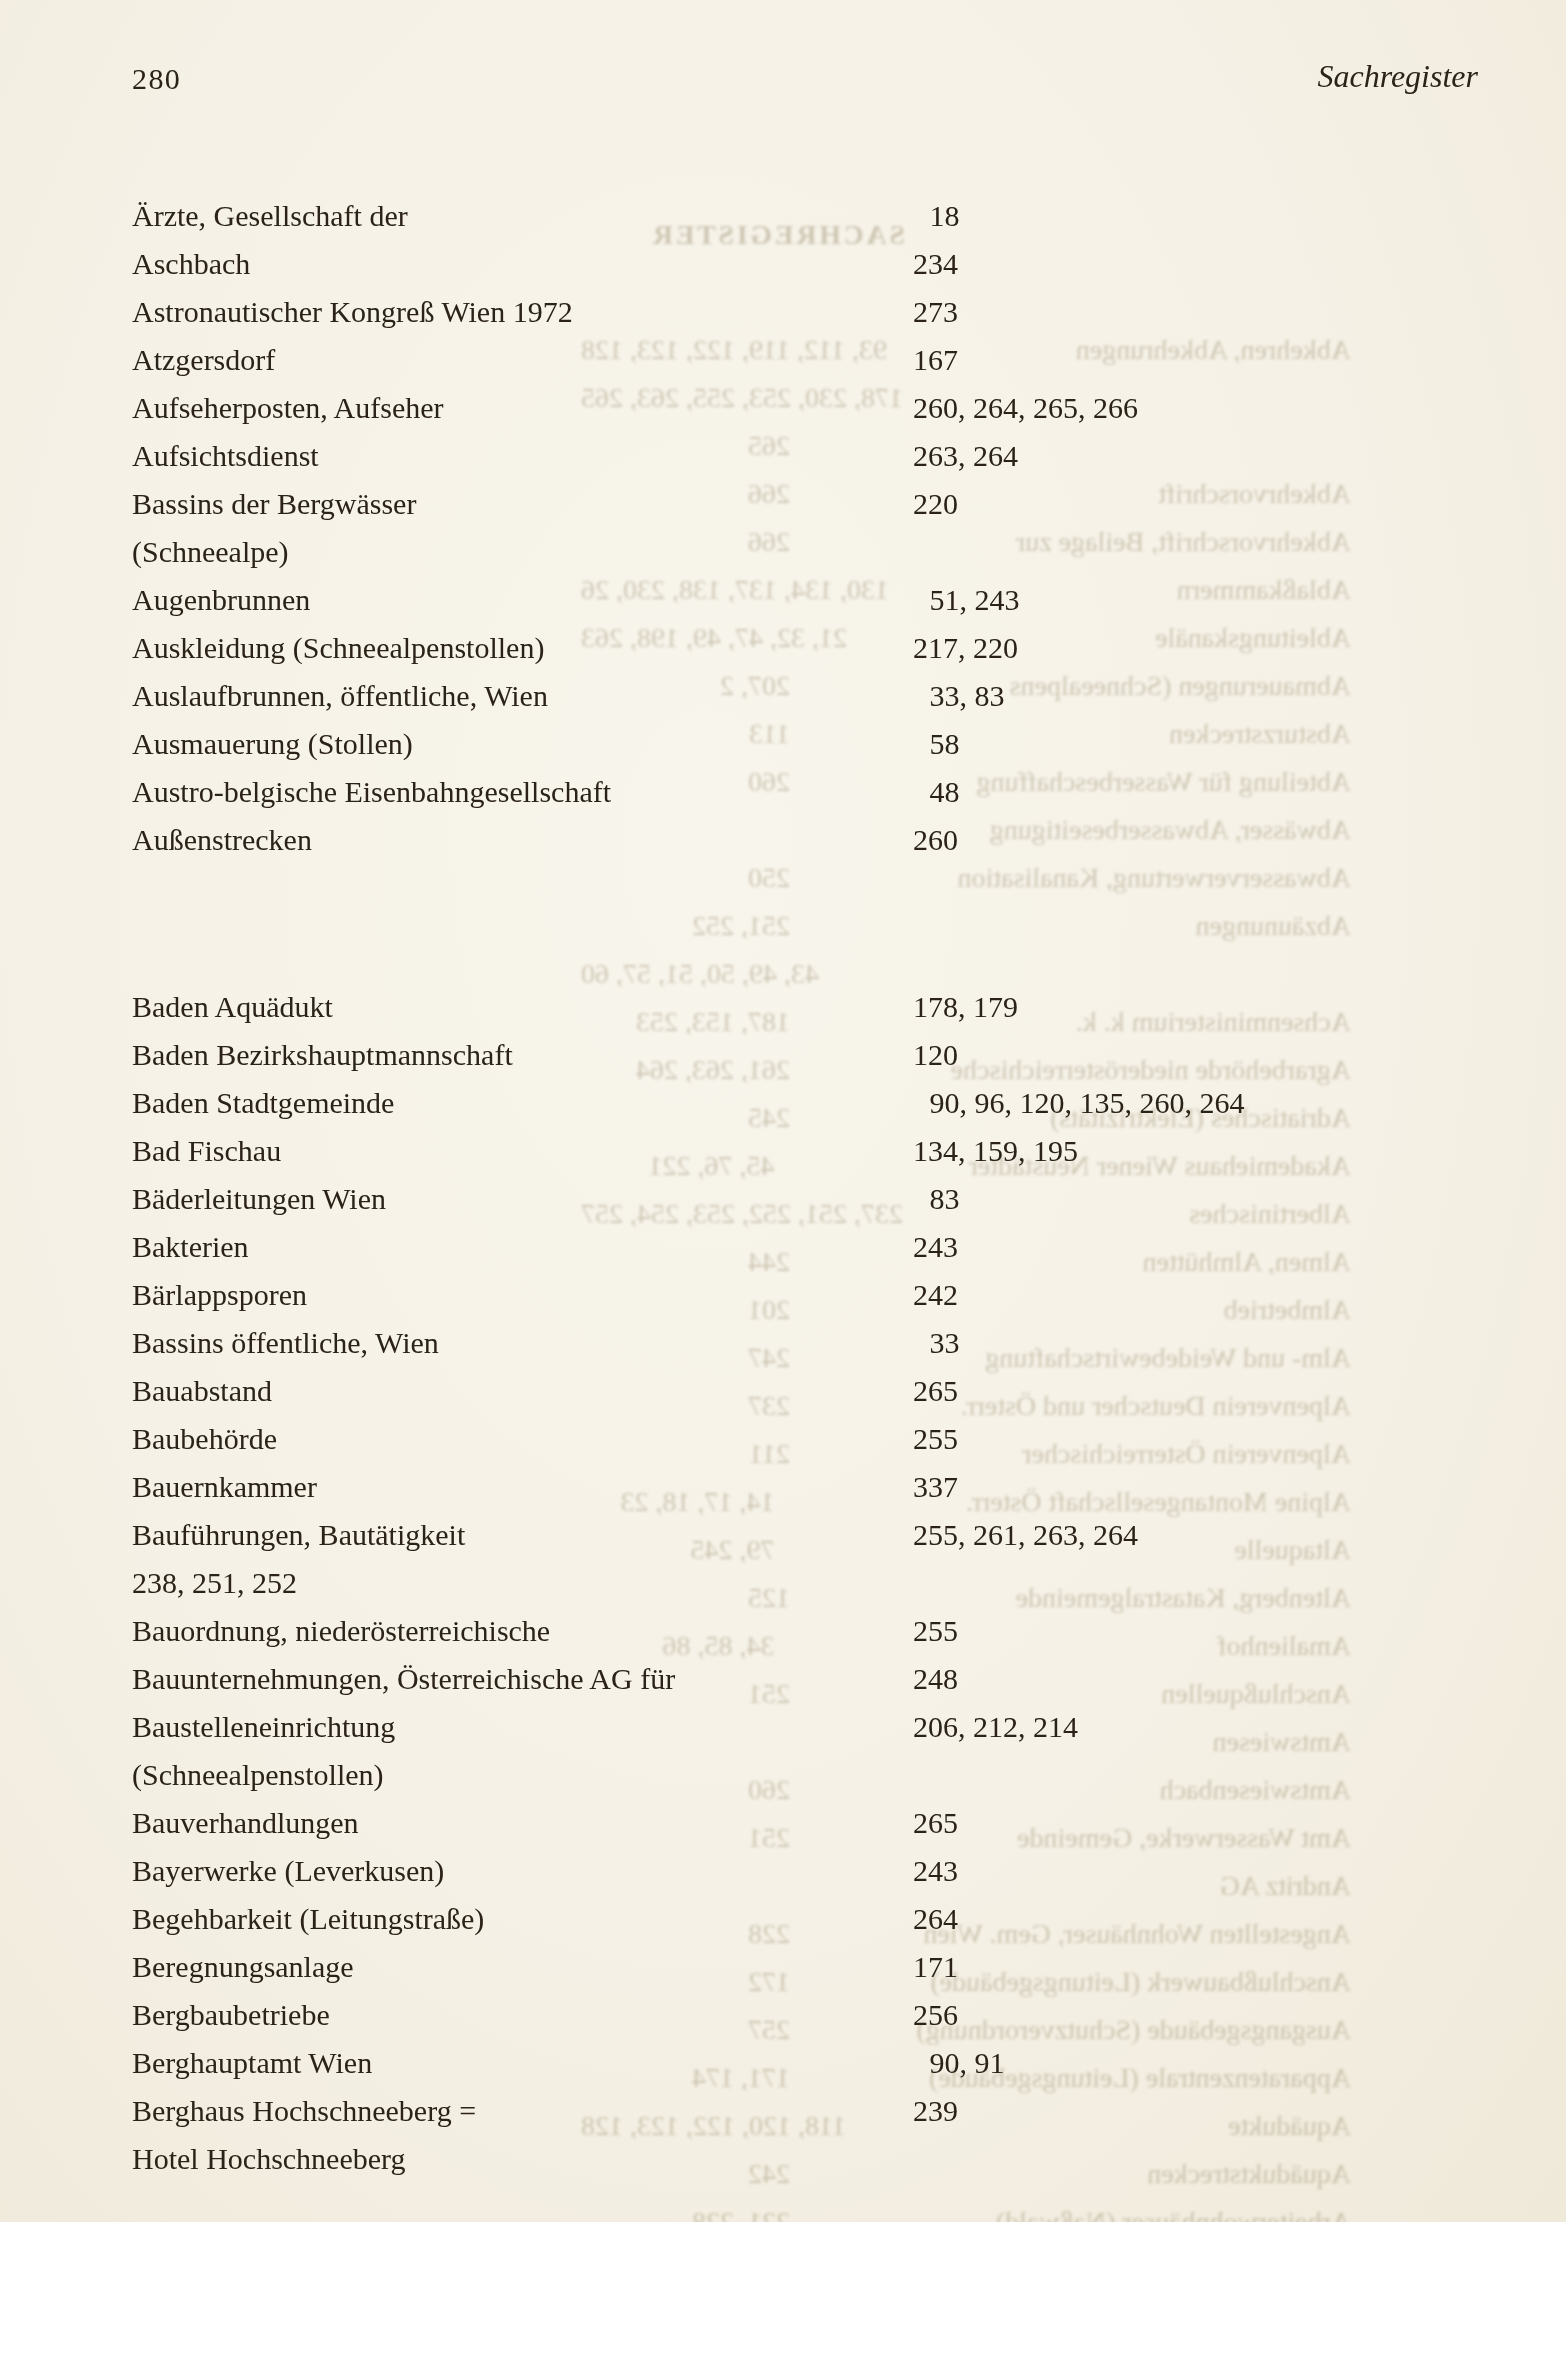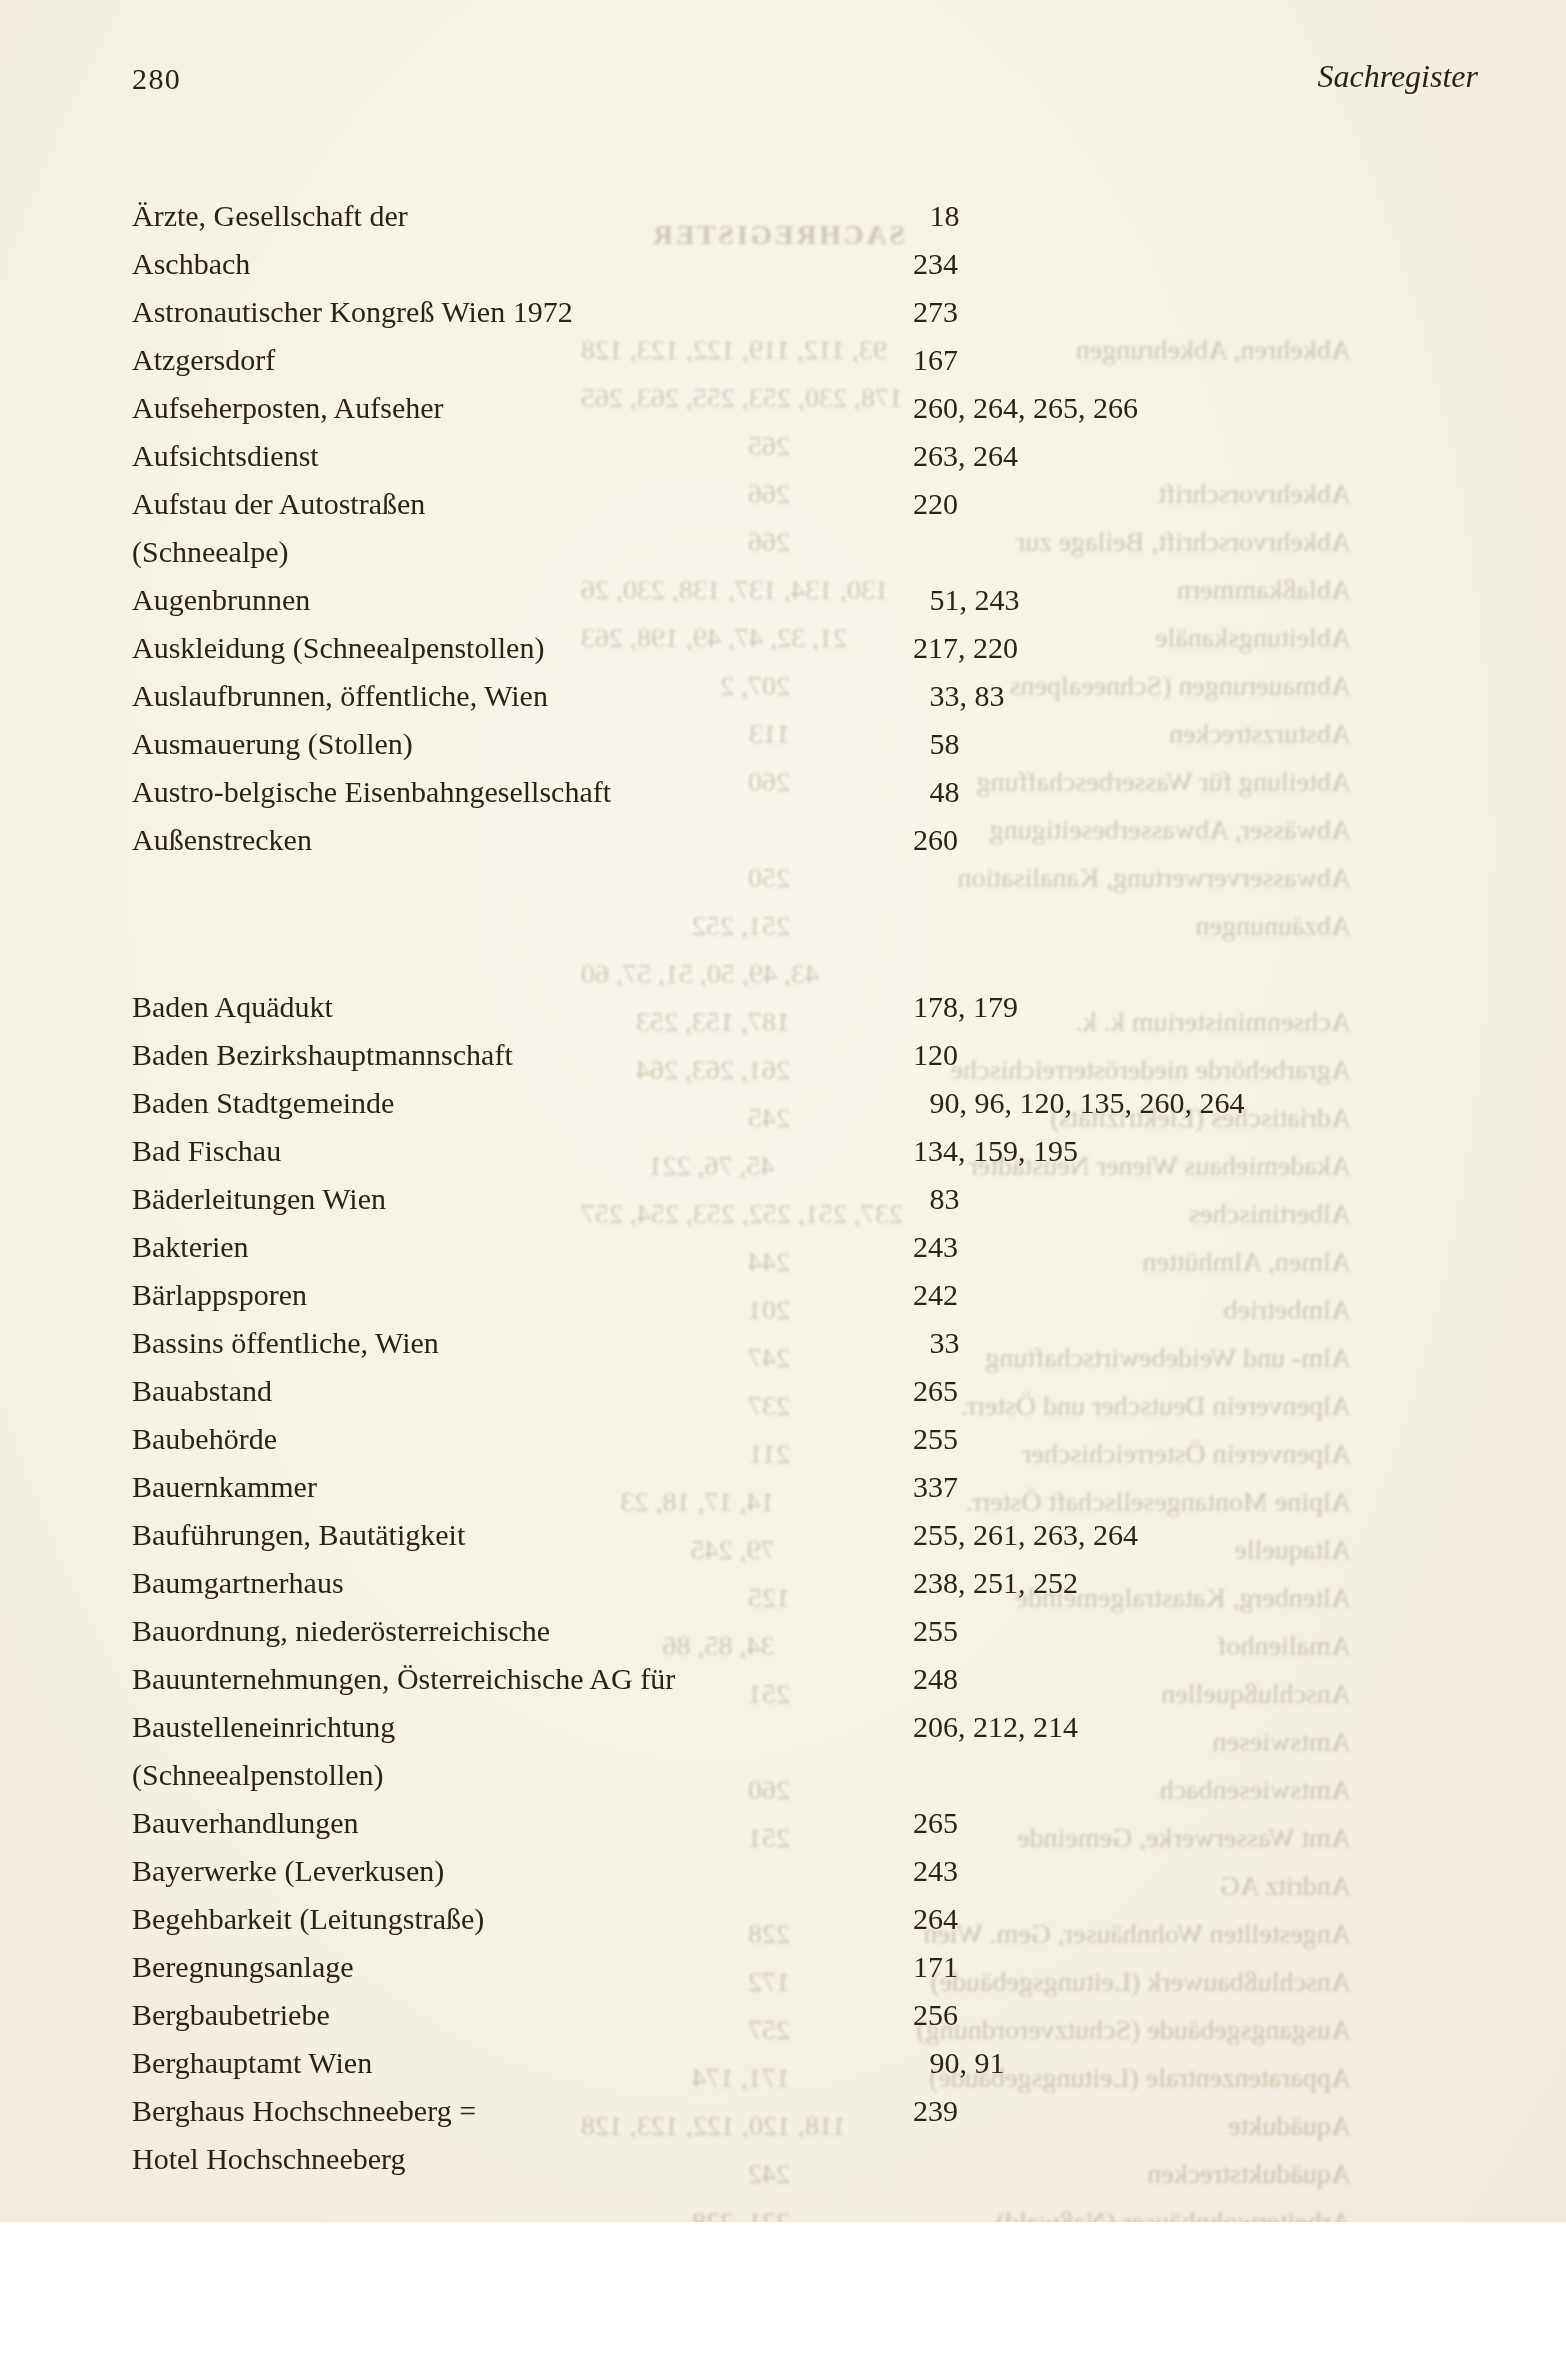--- a/index.html
+++ b/index.html
@@ -250,21 +250,21 @@
         </div>
         <div class="row">
           <span class="name">Aufseherposten, Aufseher</span>
           <span class="pages">260, 264, 265, 266</span>
         </div>
         <div class="row">
           <span class="name">Aufsichtsdienst</span>
           <span class="pages">263, 264</span>
         </div>
         <div class="row">
-          <span class="name">Aufstau der Autostraßen</span>
+          <span class="name">Bassins der Bergwässer</span>
           <span class="pages">220</span>
         </div>
         <div class="row">
           <span class="name">(Schneealpe)</span>
         </div>
         <div class="row">
           <span class="name">Augenbrunnen</span>
           <span class="pages pad1">51, 243</span>
         </div>
         <div class="row">
@@ -331,21 +331,20 @@
         </div>
         <div class="row">
           <span class="name">Bauernkammer</span>
           <span class="pages">337</span>
         </div>
         <div class="row">
           <span class="name">Bauführungen, Bautätigkeit</span>
           <span class="pages">255, 261, 263, 264</span>
         </div>
         <div class="row">
-          <span class="name">Baumgartnerhaus</span>
           <span class="pages">238, 251, 252</span>
         </div>
         <div class="row">
           <span class="name">Bauordnung, niederösterreichische</span>
           <span class="pages">255</span>
         </div>
         <div class="row">
           <span class="name">Bauunternehmungen, Österreichische AG für</span>
           <span class="pages">248</span>
         </div>

